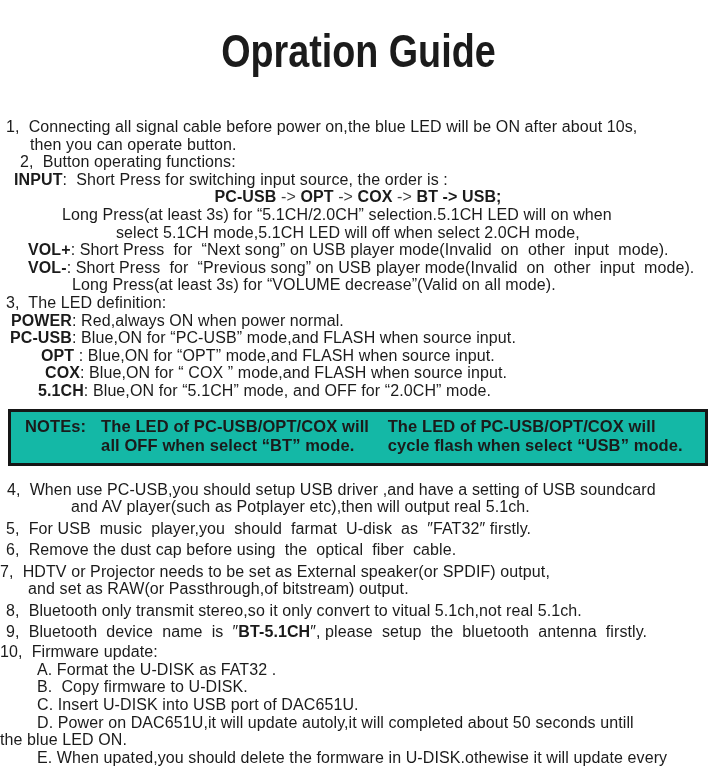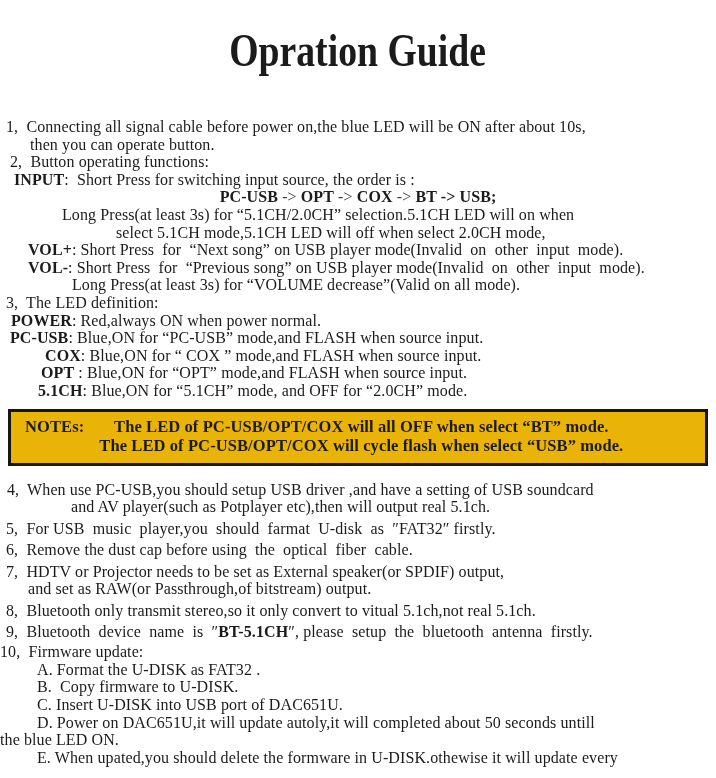--- a/index.html
+++ b/index.html
@@ -1,21 +1,21 @@
 <!DOCTYPE html>
 <html><head>
 <meta charset="utf-8">
 <style>
   html,body{margin:0;padding:0;background:#ffffff;}
   .page{
     position:relative;
     width:716px;height:778px;
     background:#ffffff;
     color:#1b1b1b;
-    font-family:Liberation Serif, serif;
+    font-family:Liberation Sans, sans-serif;
     overflow:hidden;
   }
   .title{
     padding-top:28px;
     text-align:center;
     font-size:46px;
     line-height:46px;
     font-weight:bold;
     letter-spacing:0px;
     white-space:nowrap;
@@ -32,71 +32,71 @@
     letter-spacing:0.1px;
   }
   .line{
     white-space:pre-wrap;
   }
   .b{font-weight:bold;}
   .arrow{font-weight:normal;color:#3d3d3d;}
   .notes-box{
     margin:9px 8px 15px 8px;
     border:3px solid #161616;
-    background:#eab308;
+    background:#14b8a6;
     padding:5px 8px 7px 14px;
     display:flex;
     gap:15px;
     font-weight:bold;
     font-size:16.5px;
     line-height:19.5px;
   }
   .notes-label{white-space:nowrap;}
-  .notes-lines{display:flex;flex-direction:column;text-align:center;}
+  .notes-lines{display:flex;flex-direction:row;}
   .notes-line{white-space:pre-wrap;}
 </style>
 </head>
 <body>
 
 <div class="page">
   <div class="title">
     <span class="title-text">Opration Guide</span>
   </div>
   <div class="content">
     <div id="top-lines">
         <div class="line" style="padding-left: 6px;"><span>1,  Connecting all signal cable before power on,the blue LED will be ON after about 10s,</span></div>
         <div class="line" style="padding-left: 30px;"><span>then you can operate button.</span></div>
-        <div class="line" style="padding-left: 10px;"><span>2,  Button operating functions:</span></div>
+        <div class="line" style="padding-left: 20px;"><span>2,  Button operating functions:</span></div>
         <div class="line" style="padding-left: 14px;"><span class="b">INPUT</span><span>:  Short Press for switching input source, the order is :</span></div>
         <div class="line" style="text-align: center;"><span class="b">PC-USB</span><span class="arrow"> -&gt; </span><span class="b">OPT</span><span class="arrow"> -&gt; </span><span class="b">COX</span><span class="arrow"> -&gt; </span><span class="b">BT -&gt; USB;</span></div>
         <div class="line" style="padding-left: 62px;"><span>Long Press(at least 3s) for “5.1CH/2.0CH” selection.5.1CH LED will on when</span></div>
         <div class="line" style="padding-left: 116px;"><span>select 5.1CH mode,5.1CH LED will off when select 2.0CH mode,</span></div>
         <div class="line" style="padding-left: 28px;"><span class="b">VOL+</span><span>: Short Press  for  “Next song” on USB player mode(Invalid  on  other  input  mode).</span></div>
         <div class="line" style="padding-left: 28px;"><span class="b">VOL-</span><span>: Short Press  for  “Previous song” on USB player mode(Invalid  on  other  input  mode).</span></div>
         <div class="line" style="padding-left: 72px;"><span>Long Press(at least 3s) for “VOLUME decrease”(Valid on all mode).</span></div>
         <div class="line" style="padding-left: 6px;"><span>3,  The LED definition:</span></div>
         <div class="line" style="padding-left: 11px;"><span class="b">POWER</span><span>: Red,always ON when power normal.</span></div>
         <div class="line" style="padding-left: 10px;"><span class="b">PC-USB</span><span>: Blue,ON for “PC-USB” mode,and FLASH when source input.</span></div>
+        <div class="line" style="padding-left: 41px;"><span class="b">OPT</span><span> : Blue,ON for “OPT” mode,and FLASH when source input.</span></div>
         <div class="line" style="padding-left: 45px;"><span class="b">COX</span><span>: Blue,ON for “ COX ” mode,and FLASH when source input.</span></div>
-        <div class="line" style="padding-left: 41px;"><span class="b">OPT</span><span> : Blue,ON for “OPT” mode,and FLASH when source input.</span></div>
         <div class="line" style="padding-left: 38px;"><span class="b">5.1CH</span><span>: Blue,ON for “5.1CH” mode, and OFF for “2.0CH” mode.</span></div>
       </div>
     <div class="notes-box">
       <div class="notes-label">NOTEs:</div>
       <div class="notes-lines" id="notes-lines">
           <div class="notes-line">The LED of PC-USB/OPT/COX will all OFF when select “BT” mode.</div>
           <div class="notes-line">The LED of PC-USB/OPT/COX will cycle flash when select “USB” mode.</div>
         </div>
     </div>
     <div id="bottom-lines">
         <div class="line" style="padding-left: 7px; margin-top: 2px;"><span>4,  When use PC-USB,you should setup USB driver ,and have a setting of USB soundcard</span></div>
         <div class="line" style="padding-left: 28px; margin-left: 43px;"><span>and AV player(such as Potplayer etc),then will output real 5.1ch.</span></div>
         <div class="line" style="padding-left: 6px; margin-top: 4px;"><span>5,  For USB  music  player,you  should  farmat  U-disk  as  ″FAT32″ firstly.</span></div>
         <div class="line" style="padding-left: 6px; margin-top: 4px;"><span>6,  Remove the dust cap before using  the  optical  fiber  cable.</span></div>
-        <div class="line" style="padding-left: 6px; margin-top: 4px;"><span>7,  HDTV or Projector needs to be set as External speaker(or SPDIF) output,</span></div>
+        <div class="line" style="margin-top: 4px;"><span>7,  HDTV or Projector needs to be set as External speaker(or SPDIF) output,</span></div>
         <div class="line" style="padding-left: 28px;"><span>and set as RAW(or Passthrough,of bitstream) output.</span></div>
         <div class="line" style="padding-left: 6px; margin-top: 4px;"><span>8,  Bluetooth only transmit stereo,so it only convert to vitual 5.1ch,not real 5.1ch.</span></div>
         <div class="line" style="padding-left: 6px; margin-top: 3px;"><span>9,  Bluetooth  device  name  is  ″</span><span class="b">BT-5.1CH</span><span>″, please  setup  the  bluetooth  antenna  firstly.</span></div>
         <div class="line" style="margin-top: 3px;"><span>10,  Firmware update:</span></div>
         <div class="line" style="padding-left: 37px;"><span>A. Format the U-DISK as FAT32 .</span></div>
         <div class="line" style="padding-left: 37px;"><span>B.  Copy firmware to U-DISK.</span></div>
         <div class="line" style="padding-left: 37px;"><span>C. Insert U-DISK into USB port of DAC651U.</span></div>
         <div class="line" style="padding-left: 37px;"><span>D. Power on DAC651U,it will update autoly,it will completed about 50 seconds untill</span></div>
         <div class="line" style=""><span>the blue LED ON.</span></div>
         <div class="line" style="padding-left: 37px;"><span>E. When upated,you should delete the formware in U-DISK.othewise it will update every</span></div>

